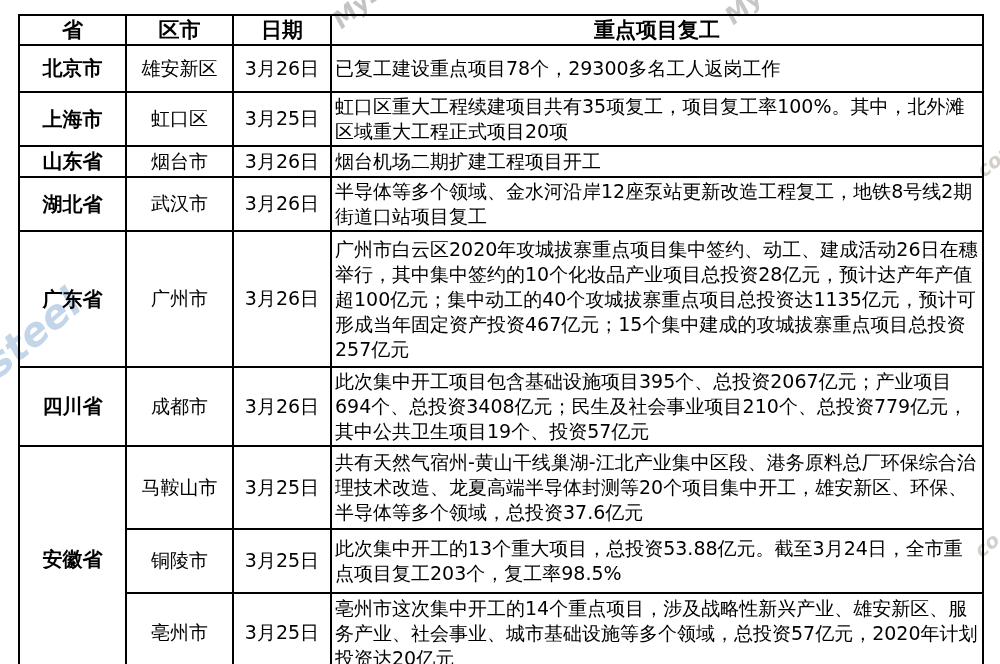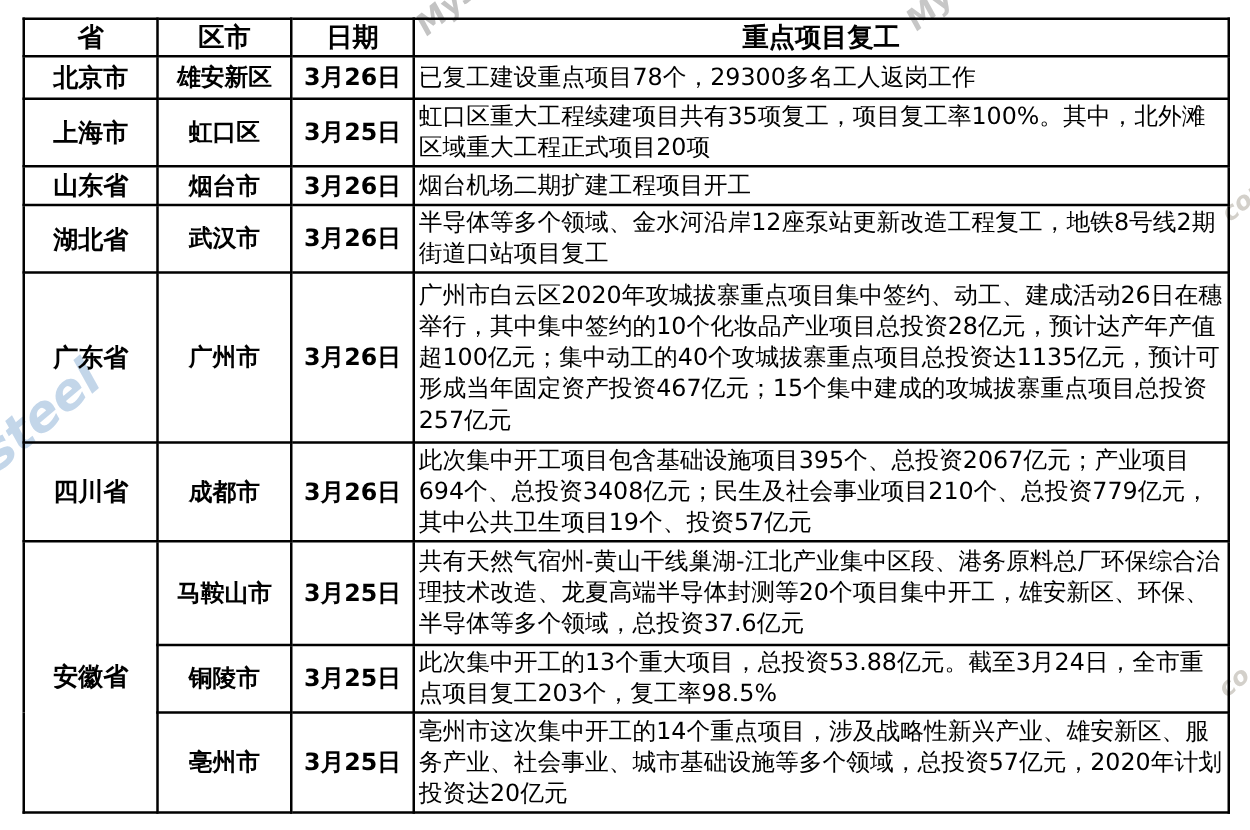--- a/index.html
+++ b/index.html
@@ -55,21 +55,21 @@
     padding: 0;
   }
   td.province {
     font-size: 20px;
     font-weight: bold;
     text-align: center;
     vertical-align: middle;
   }
   td.city, td.date {
     font-size: 19px;
-    font-weight: bold;
+    font-weight: normal;
     text-align: center;
     vertical-align: middle;
   }
   td.detail {
     font-size: 19px;
     font-weight: normal;
     text-align: left;
     vertical-align: middle;
     line-height: 25px;
     padding: 2px 4px;
@@ -95,21 +95,21 @@
       <col style="width:652px">
     </colgroup>
     <tbody>
         <tr style="height:30px">
       <th>省</th>
       <th>区市</th>
       <th>日期</th>
       <th>重点项目复工</th>
     </tr>
 
-    <tr style="height:34px">
+    <tr style="height:47px">
       <td class="province">北京市</td>
       <td class="city">雄安新区</td>
       <td class="date">3月26日</td>
       <td class="detail">已复工建设重点项目78个，29300多名工人返岗工作</td>
     </tr>
 
     <tr style="height:54px">
       <td class="province">上海市</td>
       <td class="city">虹口区</td>
       <td class="date">3月25日</td>
@@ -144,21 +144,21 @@
       <td class="detail">此次集中开工项目包含基础设施项目395个、总投资2067亿元；产业项目694个、总投资3408亿元；民生及社会事业项目210个、总投资779亿元，其中公共卫生项目19个、投资57亿元</td>
     </tr>
 
     <tr style="height:83px">
       <td class="province" rowspan="3">安徽省</td>
       <td class="city">马鞍山市</td>
       <td class="date">3月25日</td>
       <td class="detail">共有天然气宿州-黄山干线巢湖-江北产业集中区段、港务原料总厂环保综合治理技术改造、龙夏高端半导体封测等20个项目集中开工，雄安新区、环保、半导体等多个领域，总投资37.6亿元</td>
     </tr>
 
-    <tr style="height:54px">
+    <tr style="height:64px">
       <td class="city">铜陵市</td>
       <td class="date">3月25日</td>
       <td class="detail">此次集中开工的13个重大项目，总投资53.88亿元。截至3月24日，全市重点项目复工203个，复工率98.5%</td>
     </tr>
 
     <tr style="height:80px">
       <td class="city">亳州市</td>
       <td class="date">3月25日</td>
       <td class="detail">亳州市这次集中开工的14个重点项目，涉及战略性新兴产业、雄安新区、服务产业、社会事业、城市基础设施等多个领域，总投资57亿元，2020年计划投资达20亿元</td>
     </tr>

